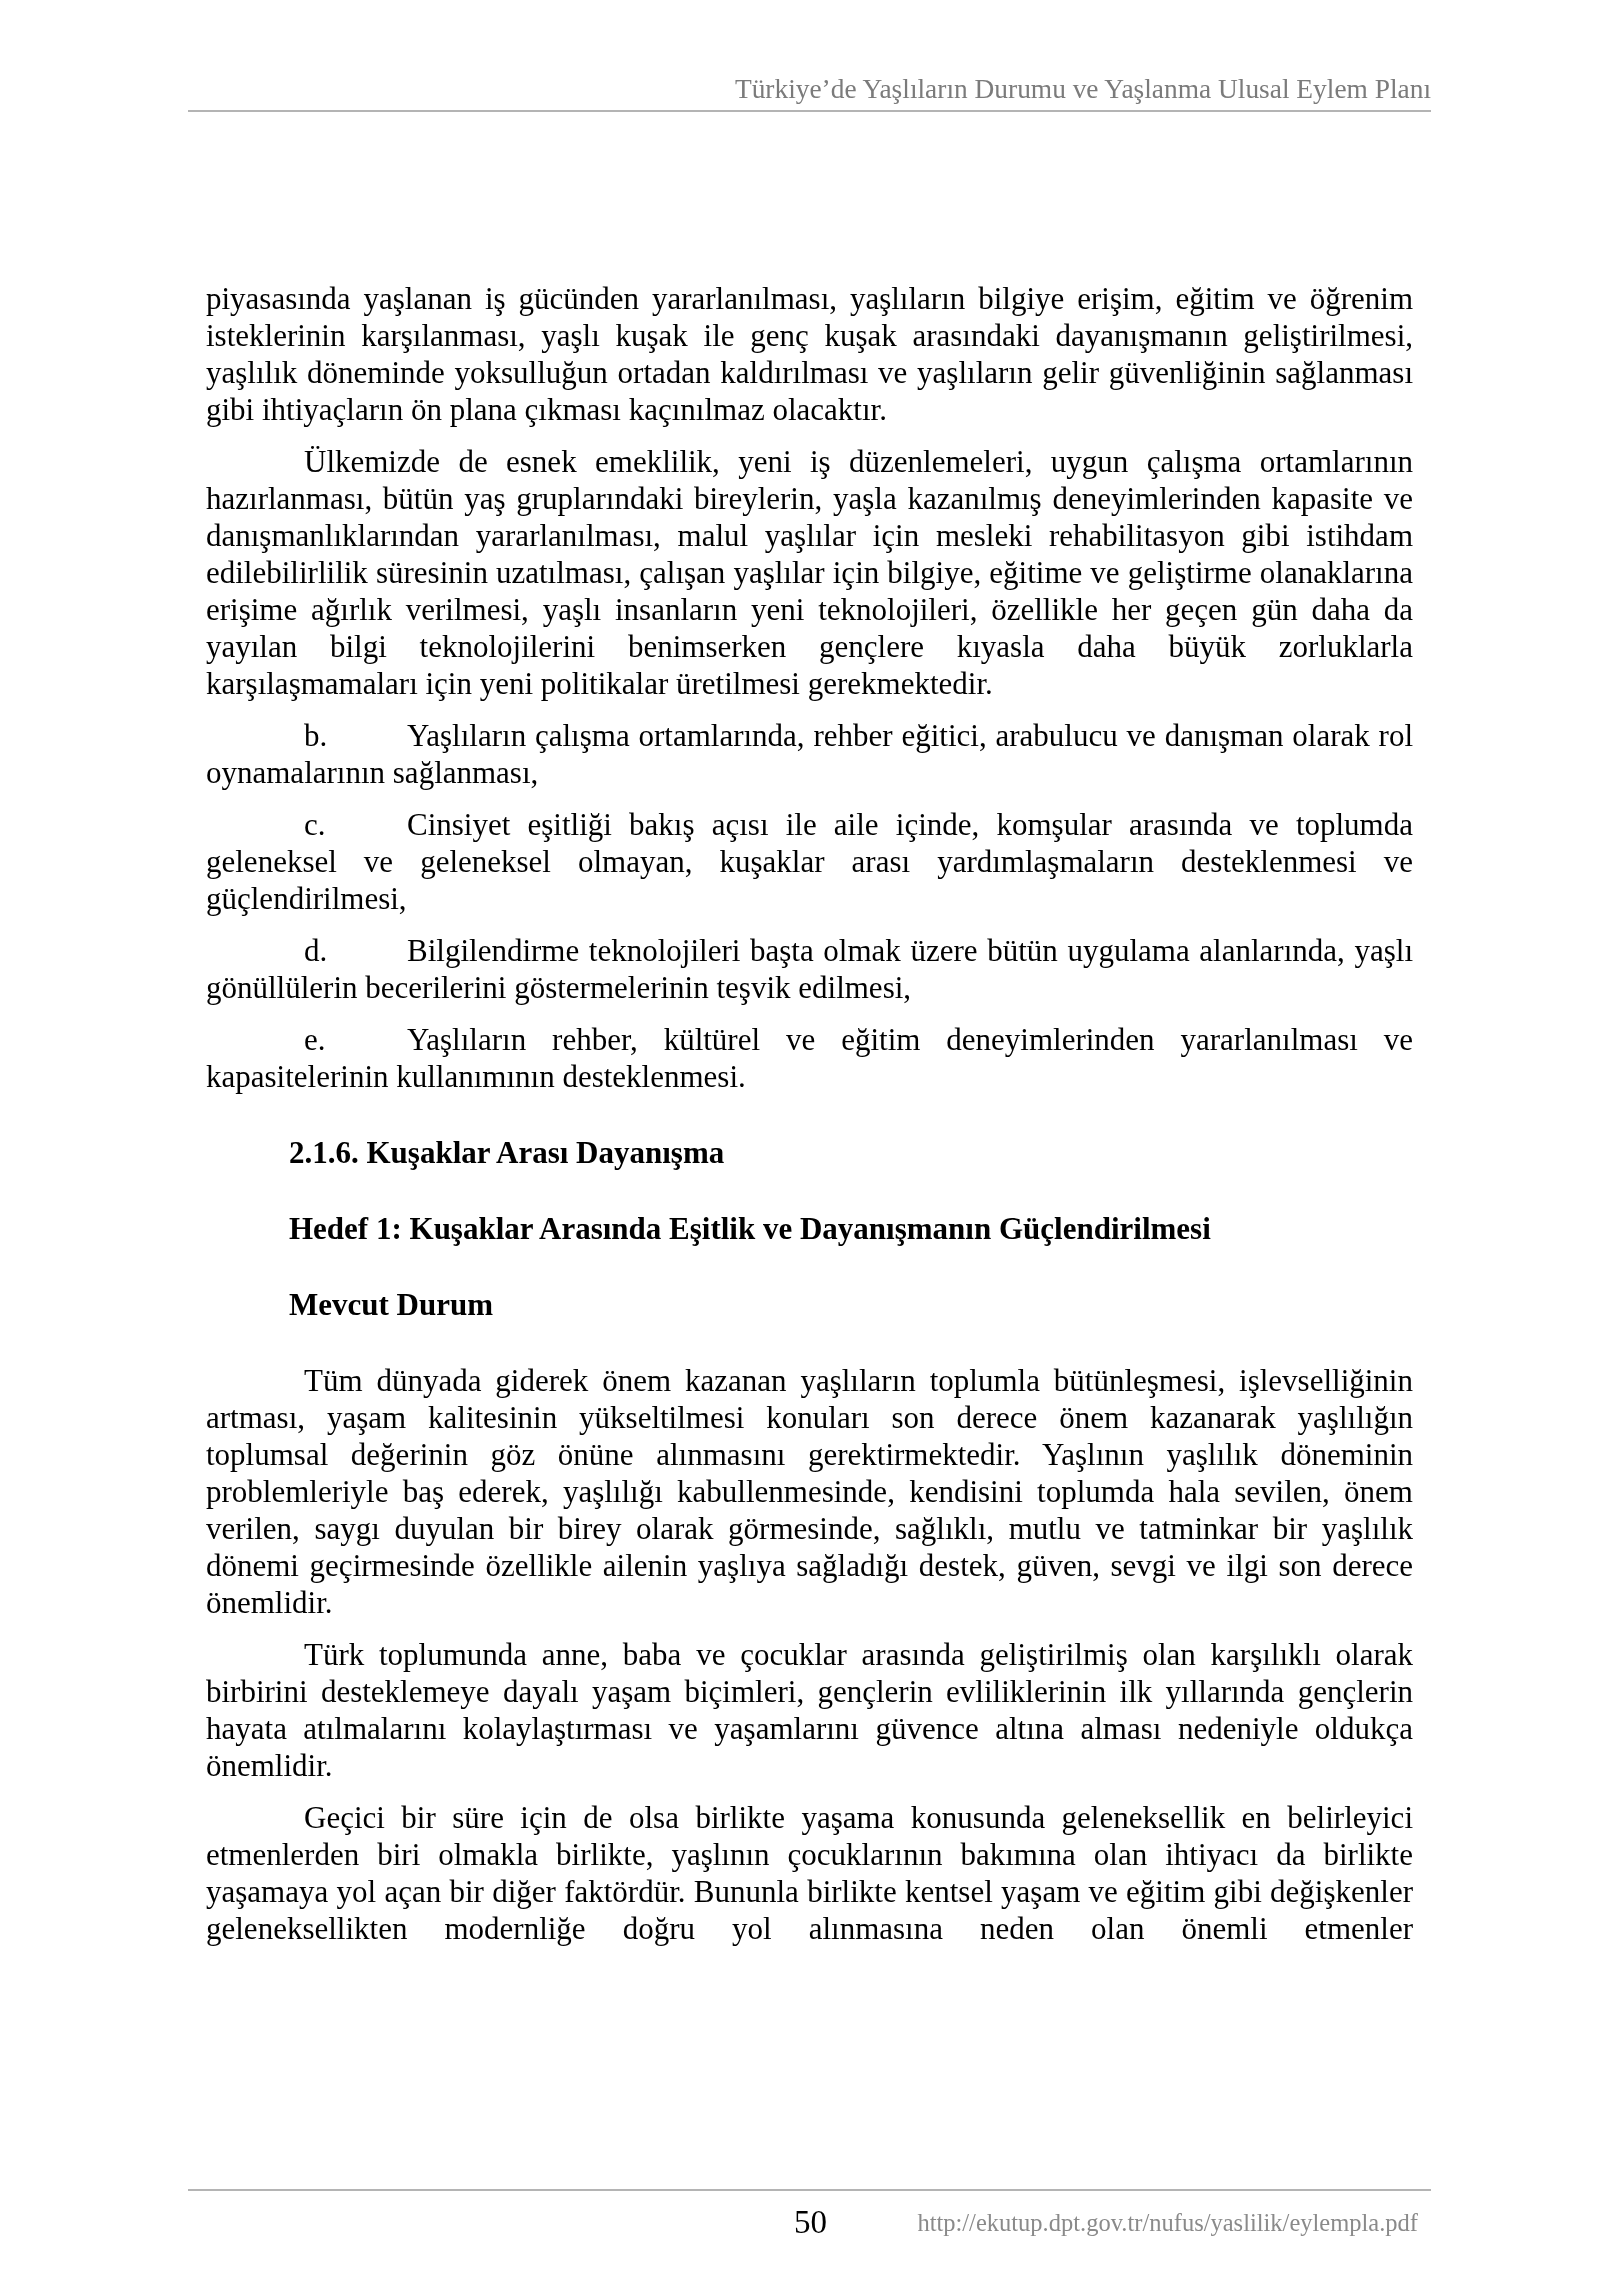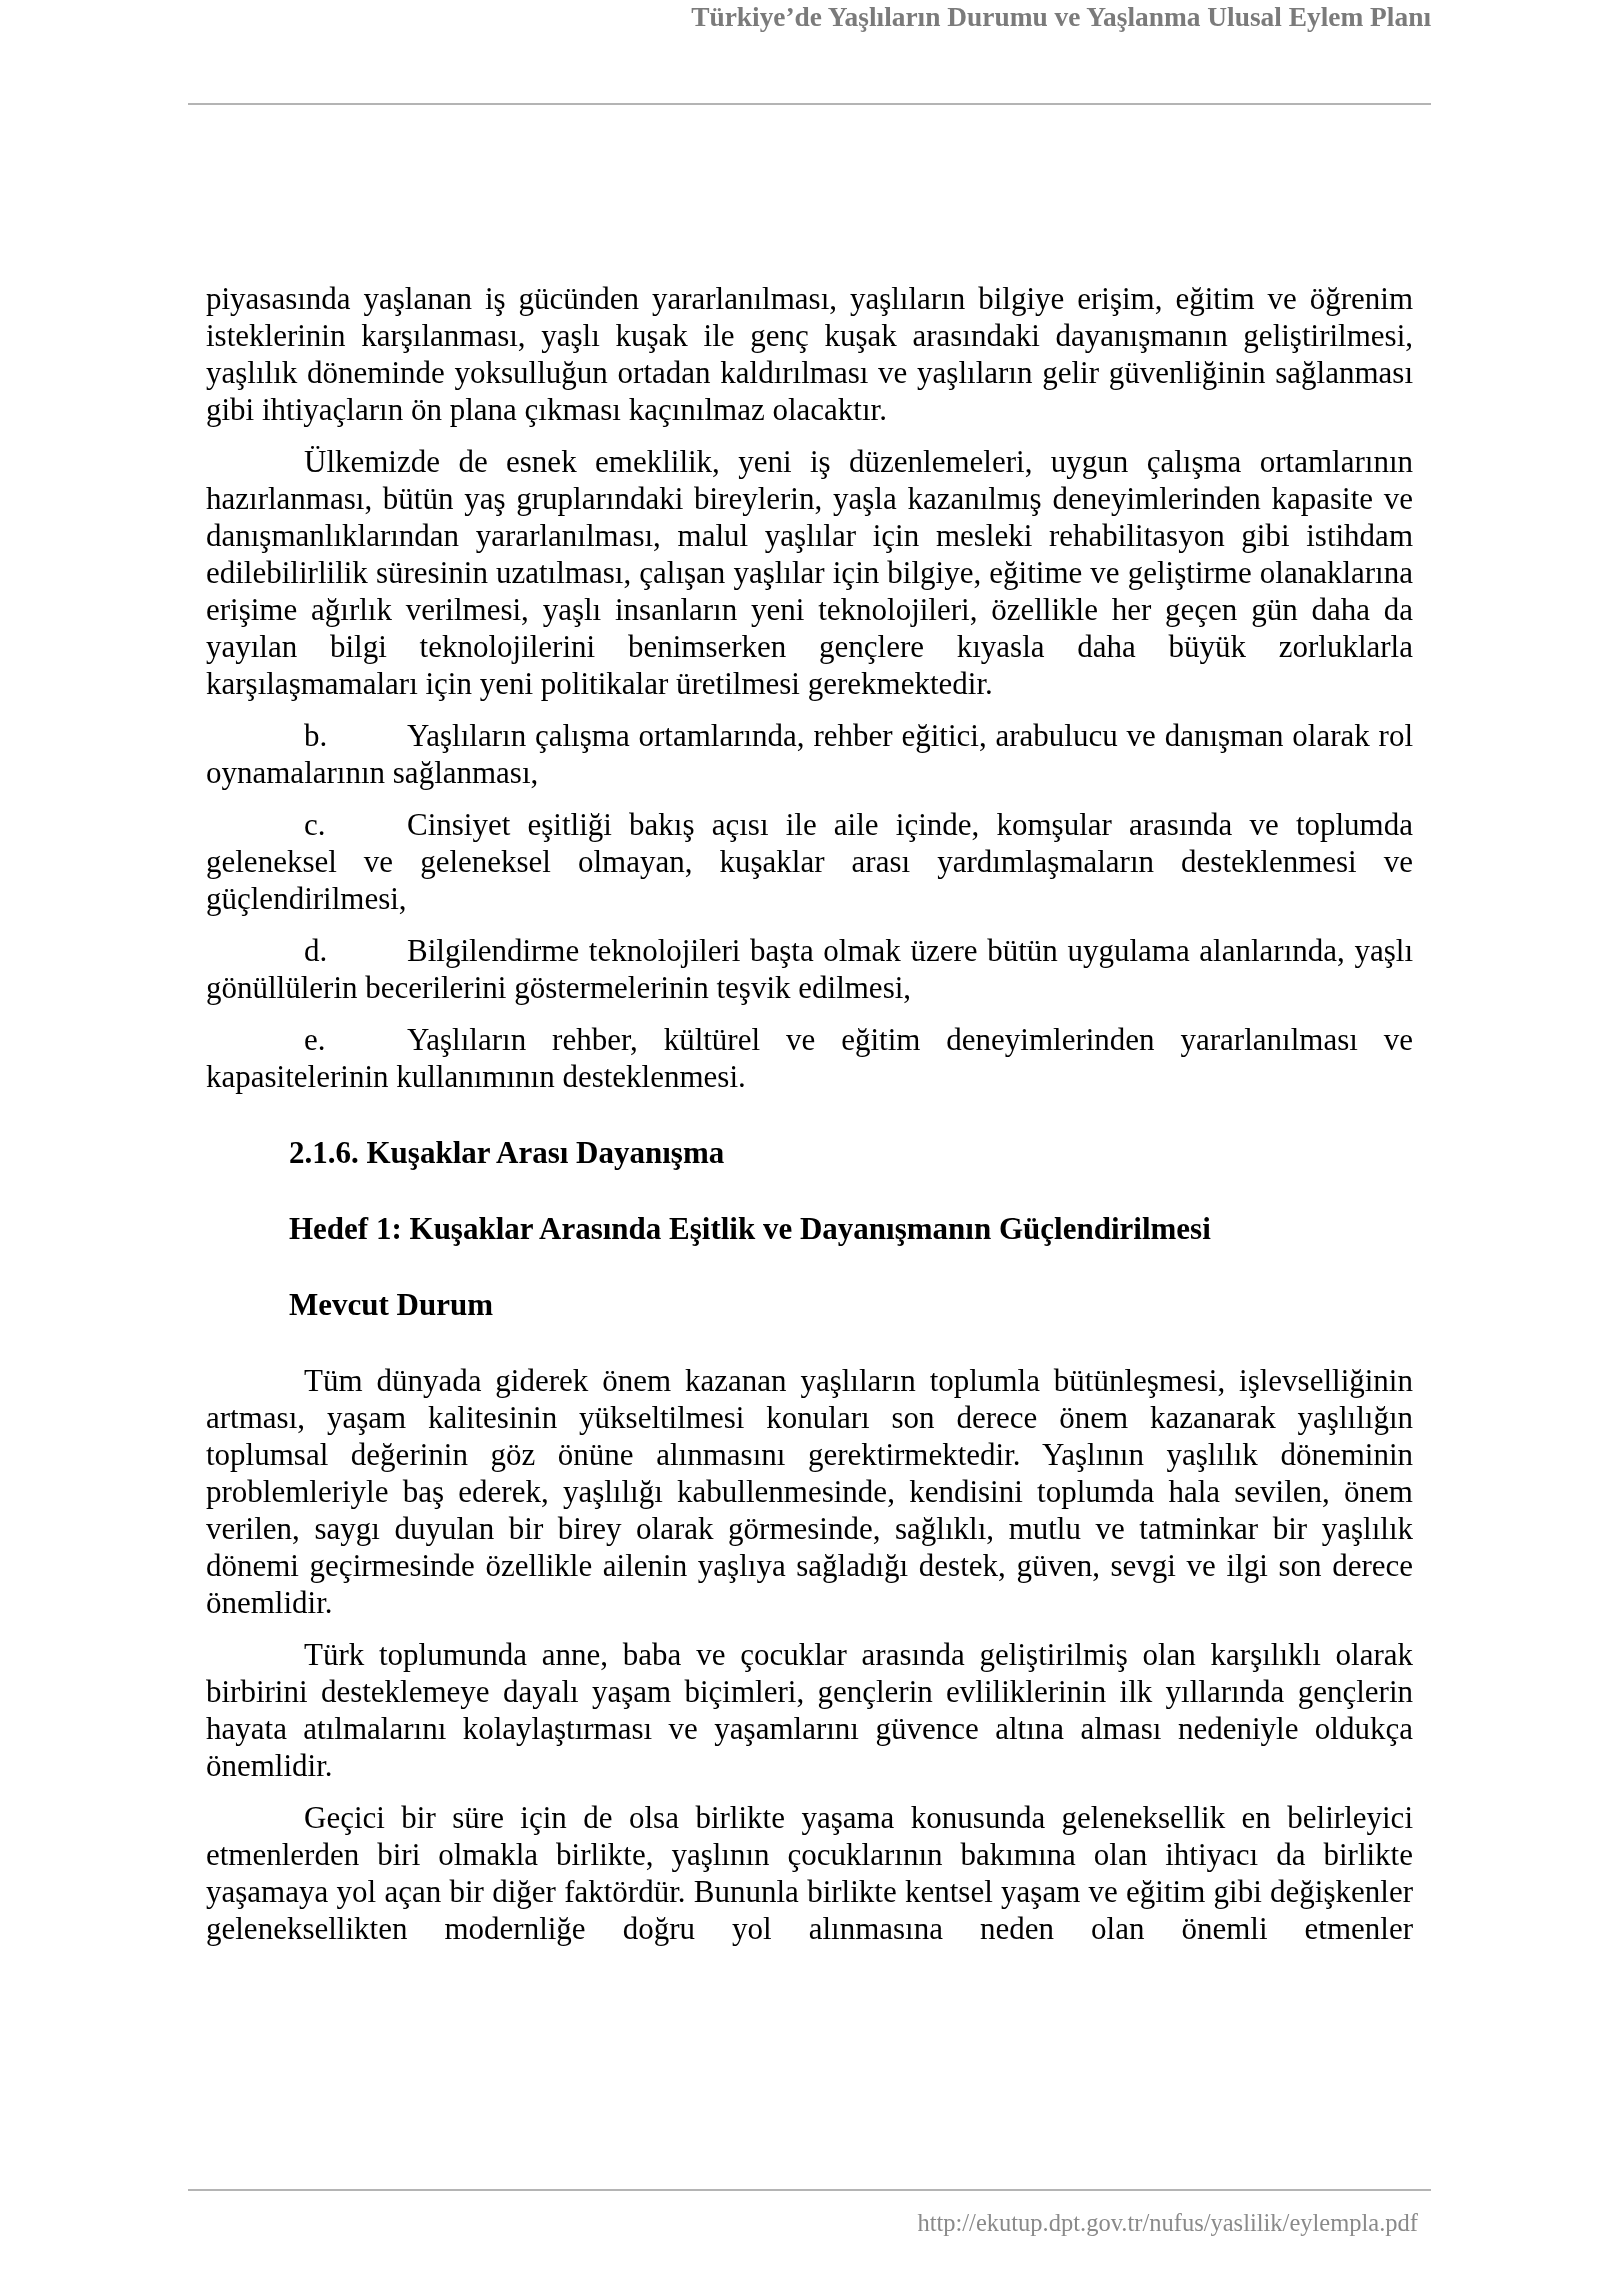--- a/index.html
+++ b/index.html
@@ -12,29 +12,28 @@
     width: 1621px;
     height: 2293px;
     background: #ffffff;
     font-family: "Liberation Serif", "DejaVu Serif", serif;
     color: #000000;
     overflow: hidden;
   }
   
   .header {
     position: absolute;
-    top: 1px;
+    top: 8px;
     left: 188px;
     width: 1243px;
     height: 102px;
     border-bottom: 2.9px solid #b4b4b4;
     display: flex;
-    align-items: flex-start;
+    align-items: flex-end;
     justify-content: flex-end;
-    font-weight: bold;
   }
   .header-title {
     font-size: 27.4px;
     line-height: 33px;
     color: #7b7b7b;
     padding-bottom: 3.9px;
     white-space: nowrap;
   }
   
   .doc-body {
@@ -133,17 +132,18 @@
     <p class="indent">Tüm dünyada giderek önem kazanan yaşlıların toplumla bütünleşmesi, işlevselliğinin artması, yaşam kalitesinin yükseltilmesi konuları son derece önem kazanarak yaşlılığın toplumsal değerinin göz önüne alınmasını gerektirmektedir. Yaşlının yaşlılık döneminin problemleriyle baş ederek, yaşlılığı kabullenmesinde, kendisini toplumda hala sevilen, önem verilen, saygı duyulan bir birey olarak görmesinde, sağlıklı, mutlu ve tatminkar bir yaşlılık dönemi geçirmesinde özellikle ailenin yaşlıya sağladığı destek, güven, sevgi ve ilgi son derece önemlidir.</p>
 
     <p class="indent">Türk toplumunda anne, baba ve çocuklar arasında geliştirilmiş olan karşılıklı olarak birbirini desteklemeye dayalı yaşam biçimleri, gençlerin evliliklerinin ilk yıllarında gençlerin hayata atılmalarını kolaylaştırması ve yaşamlarını güvence altına alması nedeniyle oldukça önemlidir.</p>
 
     <p class="indent justify-last">Geçici bir süre için de olsa birlikte yaşama konusunda geleneksellik en belirleyici etmenlerden biri olmakla birlikte, yaşlının çocuklarının bakımına olan ihtiyacı da birlikte yaşamaya yol açan bir diğer faktördür. Bununla birlikte kentsel yaşam ve eğitim gibi değişkenler geleneksellikten modernliğe doğru yol alınmasına neden olan önemli etmenler</p>
 
   </div>
 
   <div class="footer-rule"></div>
 
+  <div class="footer-page-number">50</div>
 
   <div class="footer-url">http://ekutup.dpt.gov.tr/nufus/yaslilik/eylempla.pdf</div>
 
 </div>
 
 
 </body></html>

